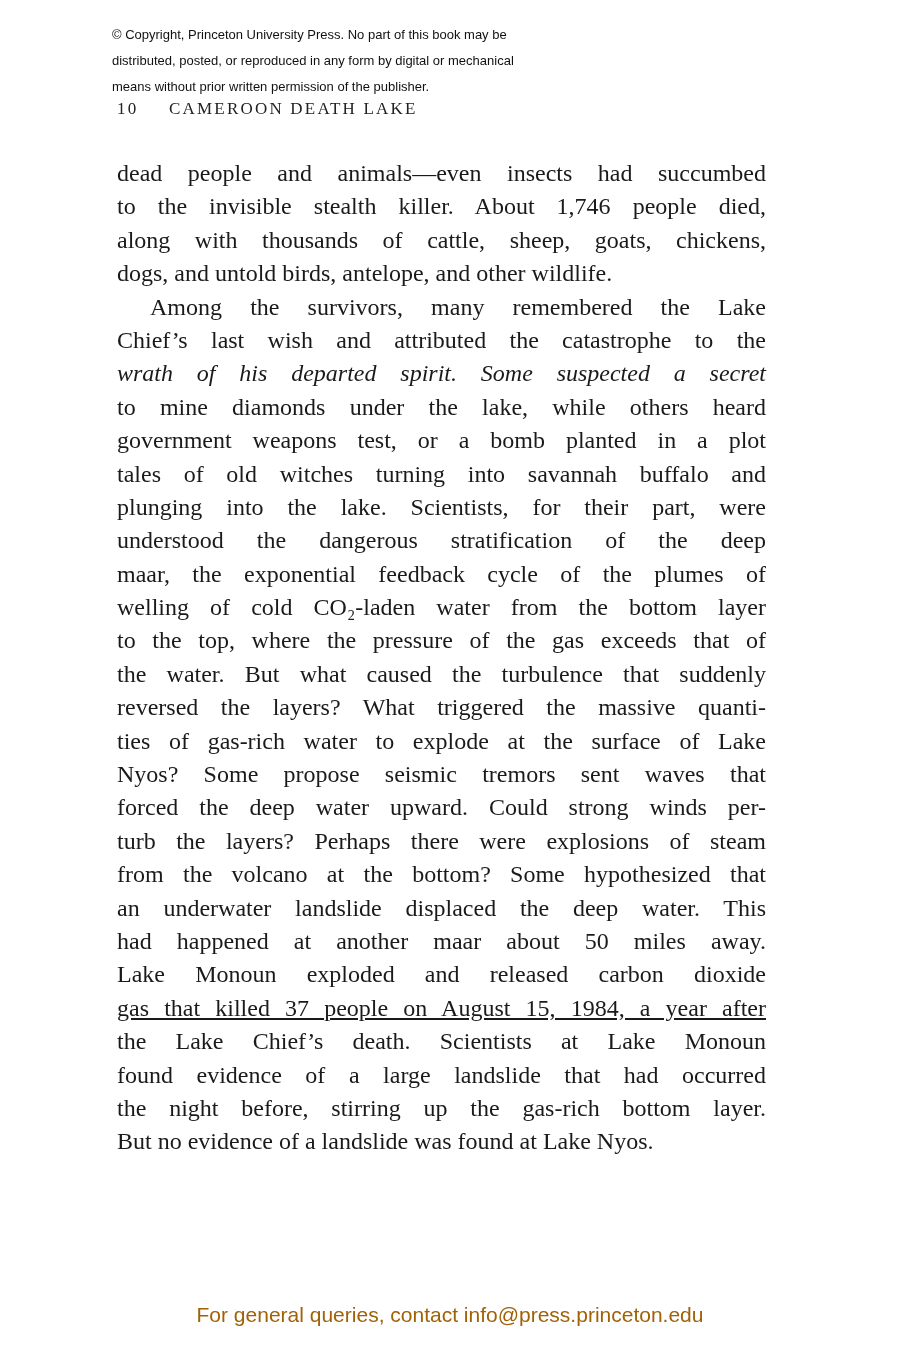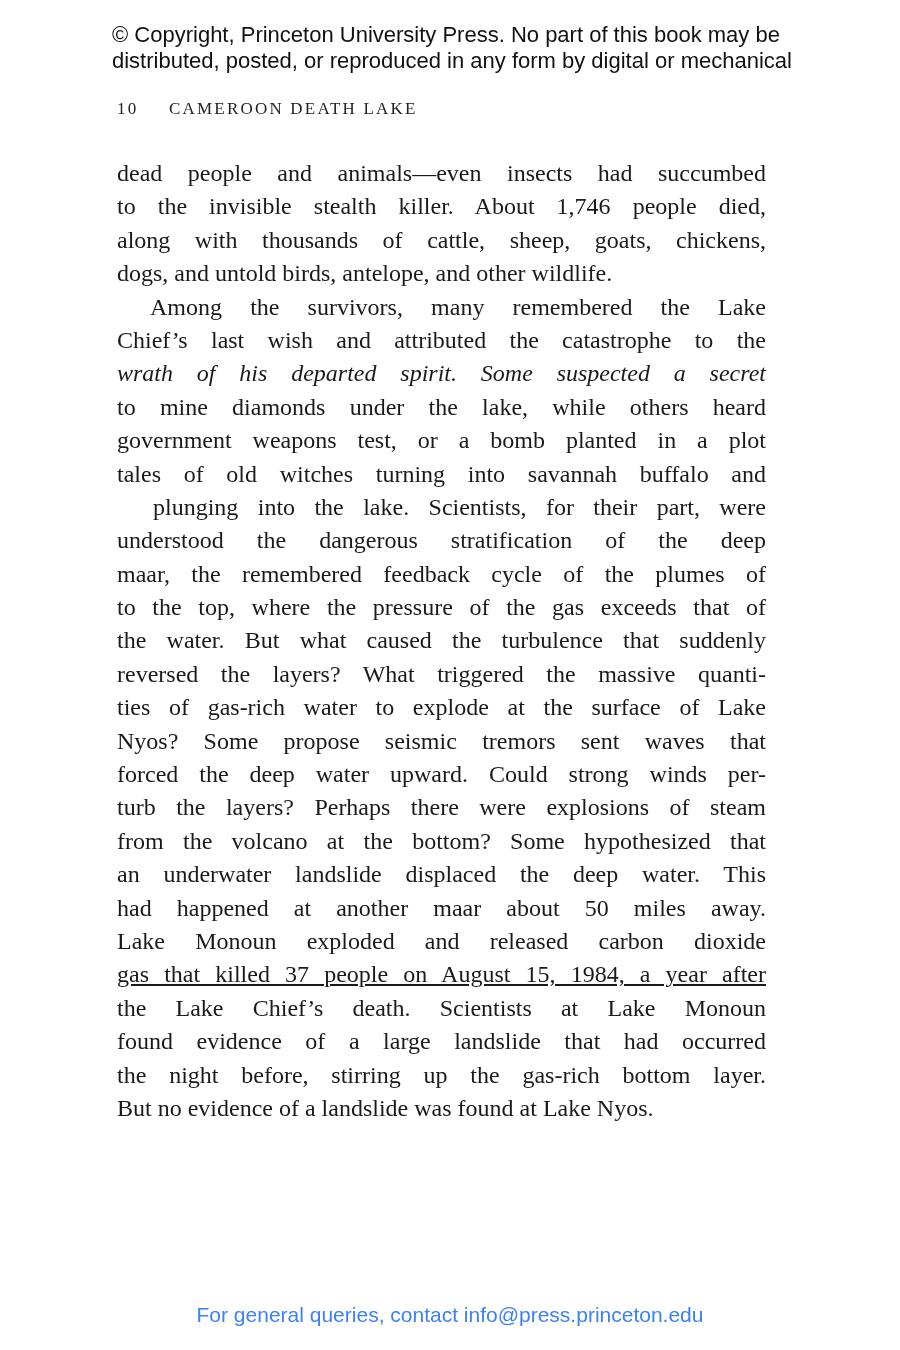--- a/index.html
+++ b/index.html
@@ -1,66 +1,68 @@
 <!DOCTYPE html>
 <html><head>
 <meta charset="utf-8">
 <style>
   html, body { margin: 0; padding: 0; background: #ffffff; }
   body { width: 900px; height: 1350px; position: relative; overflow: hidden; color: #1a1a1a; }
   .copyright {
     position: absolute; left: 112px; top: 22px; width: 700px;
-    font-family: "Liberation Sans", sans-serif; font-size: 22px; line-height: 26px; color: #111;
+    font-family: "Liberation Sans", sans-serif; font-size: 13px; line-height: 26px; color: #111;
   }
   .copyright div { white-space: nowrap; }
   .running-head {
     position: absolute; left: 117px; top: 99px;
     font-family: "Liberation Serif", serif; font-size: 17px; letter-spacing: 2.2px; color: #222;
     white-space: nowrap;
   }
   .running-head .folio { display: inline-block; width: 52px; }
   .body-text {
     position: absolute; left: 117px; top: 157px; width: 649px;
     font-family: "Liberation Serif", serif; font-size: 24px; line-height: 33.4px; color: #1a1a1a;
   }
   .line-wrap { text-align: justify; text-align-last: justify; }
   .footer {
     position: absolute; left: 0; width: 900px; top: 1303px; text-align: center;
-    font-family: "Liberation Sans", sans-serif; font-size: 21px; color: #3b82f6;
+    font-family: "Liberation Sans", sans-serif; font-size: 21px; color: #a16207;
   }
 </style>
 </head>
 <body>
 
 <div class="copyright">
   <div>© Copyright, Princeton University Press. No part of this book may be</div>
   <div>distributed, posted, or reproduced in any form by digital or mechanical</div>
+  <div>means without prior written permission of the publisher.</div>
 </div>
 
 <div class="running-head">
   <span class="folio">10</span><span>CAMEROON DEATH LAKE</span>
 </div>
 
 <div class="body-text" id="body-text">
     <div>
       <div class="line-wrap" style="height: 33.4px; white-space: nowrap; text-align: justify; text-align-last: justify;"><span style="white-space: nowrap; word-spacing: 0px;">dead people and animals—even insects had succumbed</span></div>
       <div class="line-wrap" style="height: 33.4px; white-space: nowrap; text-align: justify; text-align-last: justify;"><span style="white-space: nowrap; word-spacing: 0px;">to the invisible stealth killer. About 1,746 people died,</span></div>
       <div class="line-wrap" style="height: 33.4px; white-space: nowrap; text-align: justify; text-align-last: justify;"><span style="white-space: nowrap; word-spacing: 0px;">along with thousands of cattle, sheep, goats, chickens,</span></div>
       <div class="line-wrap" style="height: 33.4px; white-space: nowrap; text-align: justify; text-align-last: left;">dogs, and untold birds, antelope, and other wildlife.</div>
     </div>
     <div>
       <div class="line-wrap" style="height: 33.4px; white-space: nowrap; text-align: justify; text-align-last: justify; padding-left: 33px;"><span style="white-space: nowrap; word-spacing: 0px;">Among the survivors, many remembered the Lake</span></div>
       <div class="line-wrap" style="height: 33.4px; white-space: nowrap; text-align: justify; text-align-last: justify;"><span style="white-space: nowrap; word-spacing: 0px;">Chief’s last wish and attributed the catastrophe to the</span></div>
       <div class="line-wrap" style="height: 33.4px; white-space: nowrap; text-align: justify; text-align-last: justify; font-style: italic;"><span style="white-space: nowrap; word-spacing: 0px;">wrath of his departed spirit. Some suspected a secret</span></div>
       <div class="line-wrap" style="height: 33.4px; white-space: nowrap; text-align: justify; text-align-last: justify;"><span style="white-space: nowrap; word-spacing: 0px;">to mine diamonds under the lake, while others heard</span></div>
       <div class="line-wrap" style="height: 33.4px; white-space: nowrap; text-align: justify; text-align-last: justify;"><span style="white-space: nowrap; word-spacing: 0px;">government weapons test, or a bomb planted in a plot</span></div>
       <div class="line-wrap" style="height: 33.4px; white-space: nowrap; text-align: justify; text-align-last: justify;"><span style="white-space: nowrap; word-spacing: 0px;">tales of old witches turning into savannah buffalo and</span></div>
-      <div class="line-wrap" style="height: 33.4px; white-space: nowrap; text-align: justify; text-align-last: justify; margin-left: 36px;"><span style="white-space: nowrap; word-spacing: 0px;">plunging into the lake. Scientists, for their part, were</span></div>
+      <div class="line-wrap" style="height: 33.4px; white-space: nowrap; text-align: justify; text-align-last: justify;"><span style="white-space: nowrap; word-spacing: 0px;">plunging into the lake. Scientists, for their part, were</span></div>
       <div class="line-wrap" style="height: 33.4px; white-space: nowrap; text-align: justify; text-align-last: justify;"><span style="white-space: nowrap; word-spacing: 0px;">understood the dangerous stratification of the deep</span></div>
-      <div class="line-wrap" style="height: 33.4px; white-space: nowrap; text-align: justify; text-align-last: justify;"><span style="white-space: nowrap; word-spacing: 0px;">maar, the remembered feedback cycle of the plumes of</span></div>
+      <div class="line-wrap" style="height: 33.4px; white-space: nowrap; text-align: justify; text-align-last: justify;"><span style="white-space: nowrap; word-spacing: 0px;">maar, the exponential feedback cycle of the plumes of</span></div>
+      <div class="line-wrap" style="height: 33.4px; white-space: nowrap; text-align: justify; text-align-last: justify;"><span style="white-space: nowrap; word-spacing: 0px;">welling of cold CO₂-laden water from the bottom layer</span></div>
       <div class="line-wrap" style="height: 33.4px; white-space: nowrap; text-align: justify; text-align-last: justify;"><span style="white-space: nowrap; word-spacing: 0px; margin-top: 10px;">to the top, where the pressure of the gas exceeds that of</span></div>
       <div class="line-wrap" style="height: 33.4px; white-space: nowrap; text-align: justify; text-align-last: justify;"><span style="white-space: nowrap; word-spacing: 0px;">the water. But what caused the turbulence that suddenly</span></div>
       <div class="line-wrap" style="height: 33.4px; white-space: nowrap; text-align: justify; text-align-last: justify;"><span style="white-space: nowrap; word-spacing: 0px;">reversed the layers? What triggered the massive quanti-</span></div>
       <div class="line-wrap" style="height: 33.4px; white-space: nowrap; text-align: justify; text-align-last: justify;"><span style="white-space: nowrap; word-spacing: 0px;">ties of gas-rich water to explode at the surface of Lake</span></div>
       <div class="line-wrap" style="height: 33.4px; white-space: nowrap; text-align: justify; text-align-last: justify;"><span style="white-space: nowrap; word-spacing: 0px;">Nyos? Some propose seismic tremors sent waves that</span></div>
       <div class="line-wrap" style="height: 33.4px; white-space: nowrap; text-align: justify; text-align-last: justify;"><span style="white-space: nowrap; word-spacing: 0px;">forced the deep water upward. Could strong winds per-</span></div>
       <div class="line-wrap" style="height: 33.4px; white-space: nowrap; text-align: justify; text-align-last: justify;"><span style="white-space: nowrap; word-spacing: 0px;">turb the layers? Perhaps there were explosions of steam</span></div>
       <div class="line-wrap" style="height: 33.4px; white-space: nowrap; text-align: justify; text-align-last: justify;"><span style="white-space: nowrap; word-spacing: 0px;">from the volcano at the bottom? Some hypothesized that</span></div>
       <div class="line-wrap" style="height: 33.4px; white-space: nowrap; text-align: justify; text-align-last: justify;"><span style="white-space: nowrap; word-spacing: 0px;">an underwater landslide displaced the deep water. This</span></div>
       <div class="line-wrap" style="height: 33.4px; white-space: nowrap; text-align: justify; text-align-last: justify;"><span style="white-space: nowrap; word-spacing: 0px;">had happened at another maar about 50 miles away.</span></div>

